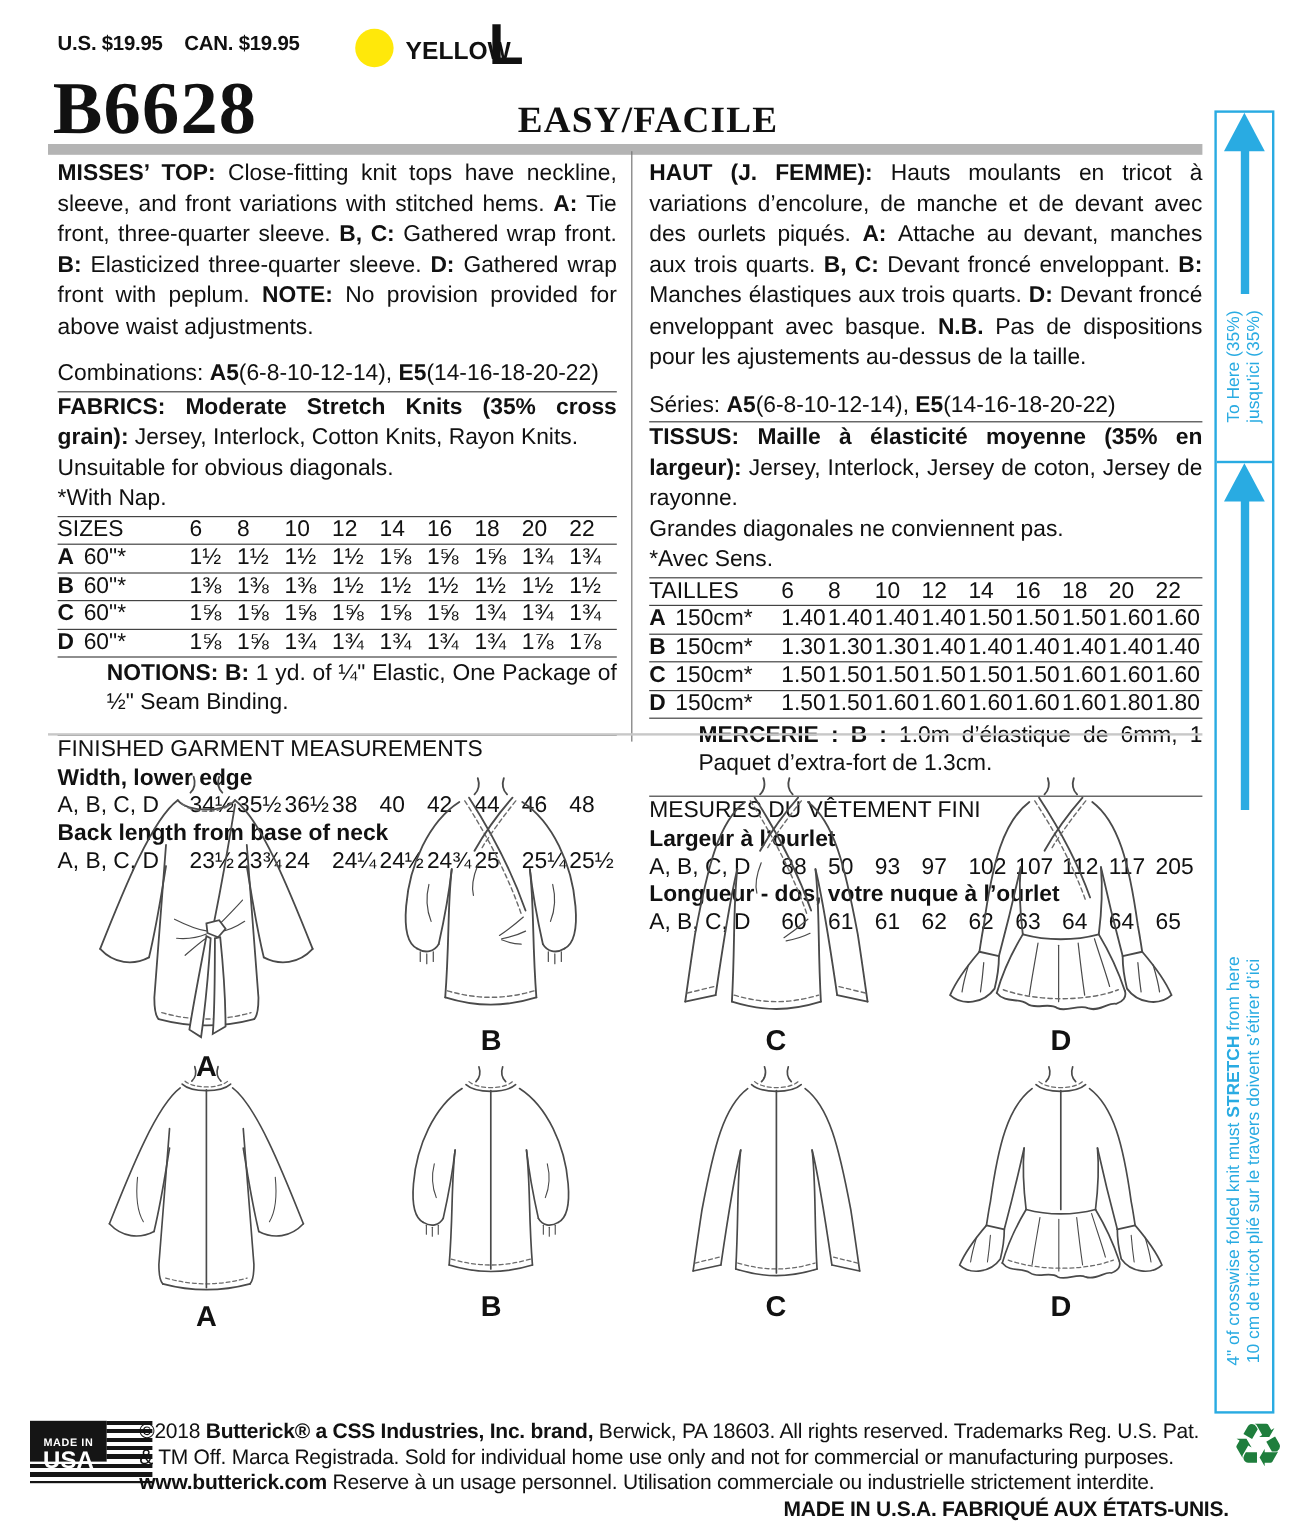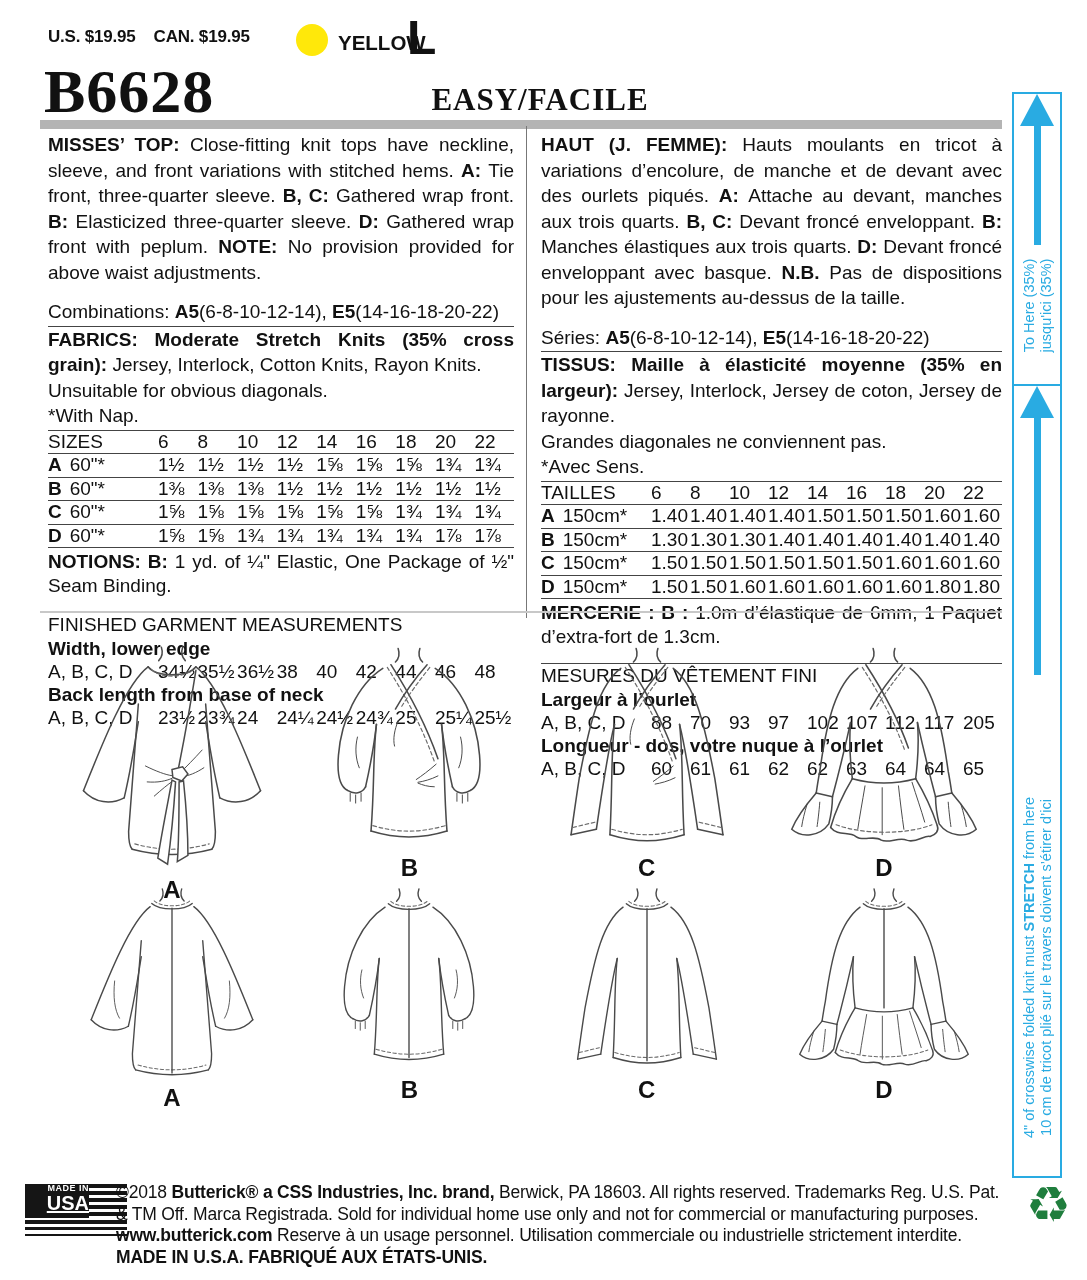--- a/index.html
+++ b/index.html
@@ -26,21 +26,21 @@
   .para{text-align:justify;}
   .combos{margin-top:14px;border-bottom:1px solid #444;padding-bottom:1px;}
   .fabrics{text-align:justify;}
   .sizetable{margin-top:1px;}
   .trow{display:grid;grid-template-columns:110px repeat(9,1fr);border-top:1px solid #444;padding:0 0 1px 0;line-height:21.5px;}
   .trow:last-child{border-bottom:1px solid #444;}
   .trow .tlab b{margin-right:8px;}
   .fin-title{font-weight:normal;border-top:1px solid #444;margin-top:14px;line-height:24px;}
   .fin-sub{font-weight:bold;line-height:23px;}
   .vrow{display:grid;grid-template-columns:110px repeat(9,1fr);line-height:23px;}
-  .notions{margin-top:2px;text-align:justify;line-height:24px;}
+  .notions{margin-top:2px;text-align:justify;line-height:24px;margin-left:41px;}
 
   
   .figrow{position:absolute;left:58px;width:940px;display:flex;justify-content:space-between;}
   .figrow.fronts{top:642px;}
   .figrow.backs{top:884px;}
   .fig{width:228px;text-align:center;}
   .fig svg{display:block;margin:0 auto;}
   .figlabel{font-size:24px;font-weight:bold;margin-top:2px;}
   .art path{fill:none;stroke:#4a4a4a;stroke-width:1.7;stroke-linecap:round;}
   .art path.d{stroke-dasharray:4 3;stroke-width:1.3;stroke:#6b6b6b;}
@@ -53,28 +53,28 @@
   .gsec2{position:absolute;left:0;top:292px;width:46px;height:790px;}
   .ghead{position:absolute;left:6px;width:0;height:0;border-left:17px solid transparent;border-right:17px solid transparent;border-bottom:32px solid #29ABE2;}
   .gshaft{position:absolute;left:19.5px;width:7px;background:#29ABE2;}
   .rot{position:absolute;transform:rotate(-90deg);white-space:nowrap;text-align:center;
        font-size:14.5px;line-height:16.5px;color:#29ABE2;height:33px;}
   .rot b{font-weight:bold;}
 
   
   .miusa{position:absolute;left:25px;top:1184px;width:102px;}
   .miusa .toprow{display:flex;}
-  .miusa .box{width:64px;height:34px;background:#151515;color:#fff;text-align:right;box-sizing:border-box;padding-top:0;}
+  .miusa .box{width:64px;height:34px;background:#151515;color:#fff;text-align:center;box-sizing:border-box;padding-top:14px;}
   .miusa .box .l1{font-size:9px;font-weight:bold;letter-spacing:0.5px;line-height:9px;}
   .miusa .box .l2{font-size:20px;font-weight:bold;line-height:21px;text-decoration:underline;}
   .stripes{background:repeating-linear-gradient(180deg,#151515 0 3.5px,#fff 3.5px 7px);}
   .miusa .sr{width:38px;height:34px;}
   .miusa .sb{width:102px;height:16px;margin-top:2px;}
   .legal{position:absolute;left:116px;top:1182px;width:908px;font-size:17.5px;line-height:21.5px;letter-spacing:-0.2px;}
-  .legal .center{ text-align:left;font-weight:bold;}
+  .legal .center{ text-align:right;font-weight:bold;}
   .recycle{position:absolute;left:1026px;top:1180px;font-size:50px;line-height:50px;color:#1F7E3D;font-family:"DejaVu Sans",sans-serif;}
 </style>
 </head>
 <body>
 
 <div id="page">
 
   <div class="priceline"><span>U.S. $19.95</span><span class="pricegap"></span><span>CAN. $19.95</span></div>
   <div class="dot" id="colordot" style="background: rgb(255, 232, 10);"></div>
   <div class="colorname">YELLOW</div>
@@ -254,21 +254,21 @@
             <span>1.80</span>
         </div>
         </div>
     </div>
     <div class="notions"><b>MERCERIE : B : </b><span>1.0m d’élastique de 6mm, 1 Paquet d’extra-fort de 1.3cm.</span></div>
     <div class="fin-title">MESURES DU VÊTEMENT FINI</div>
     <div class="fin-sub">Largeur à l’ourlet</div>
     <div class="vrow">
       <span>A, B, C, D</span>
       <span>88</span>
-        <span>70</span>
+        <span>50</span>
         <span>93</span>
         <span>97</span>
         <span>102</span>
         <span>107</span>
         <span>112</span>
         <span>117</span>
         <span>205</span>
     </div>
     <div class="fin-sub">Longueur - dos, votre nuque à l’ourlet</div>
     <div class="vrow">

